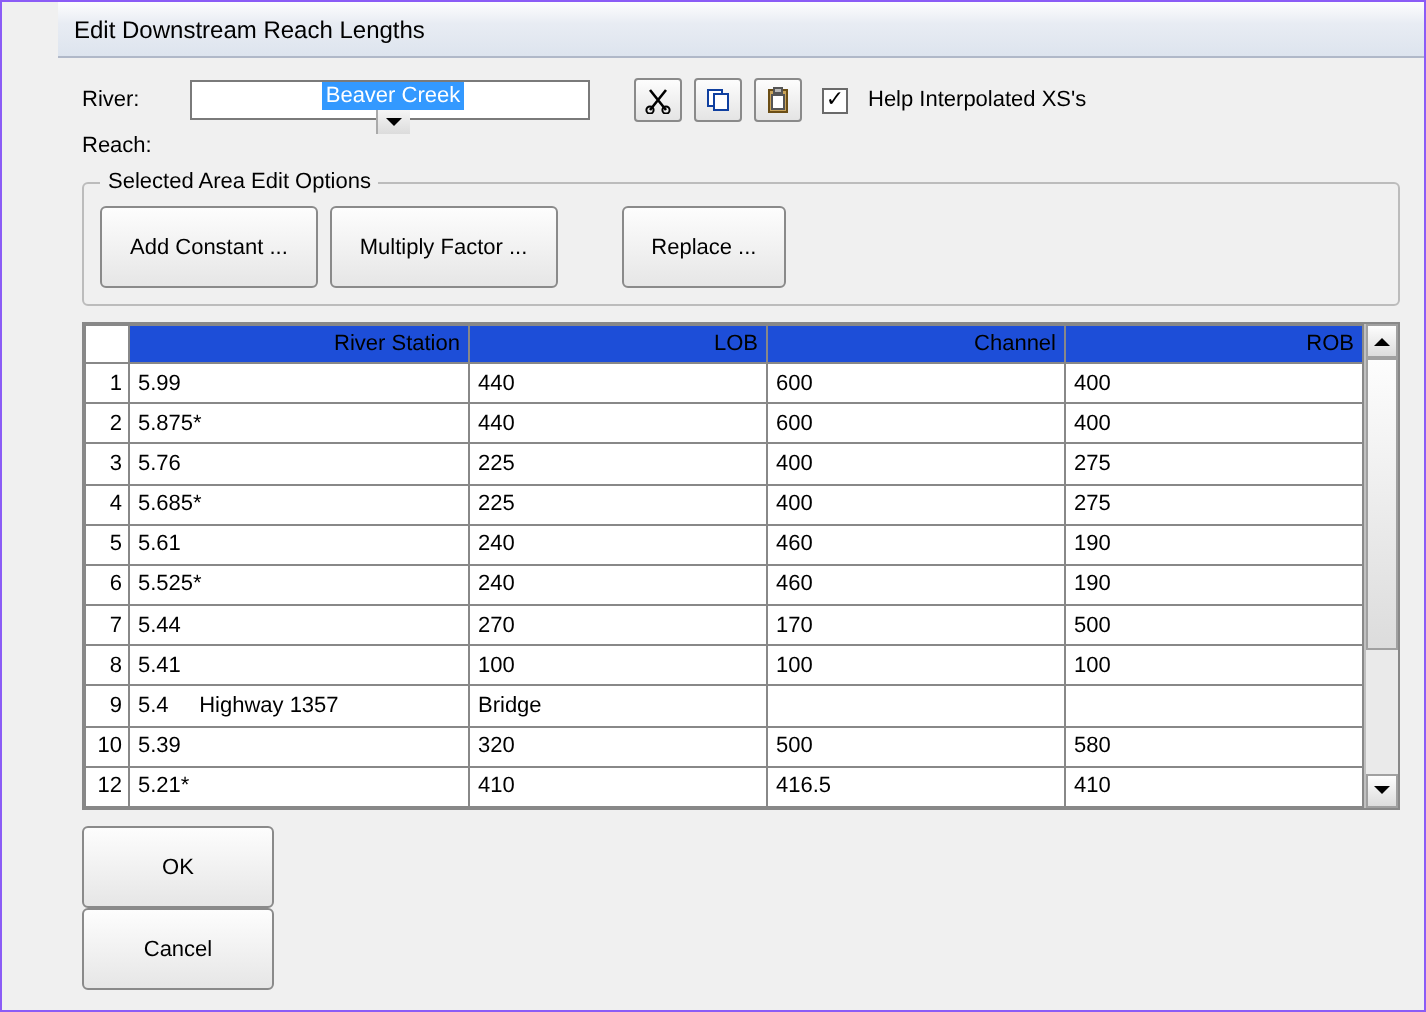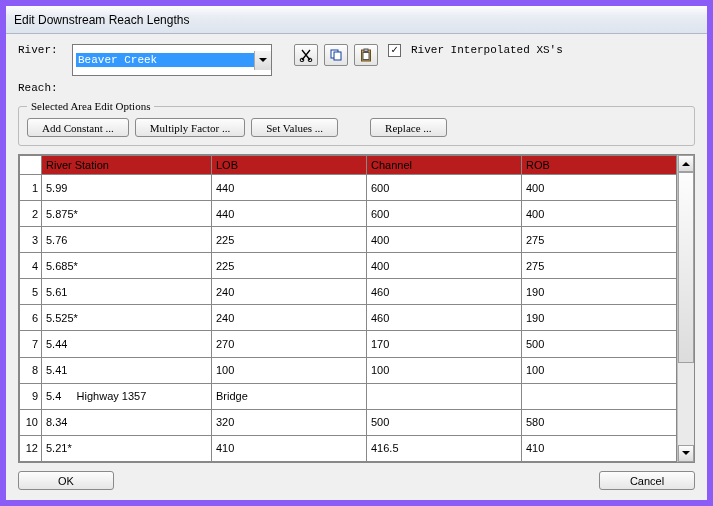--- a/index.html
+++ b/index.html
@@ -8,61 +8,62 @@
     font-family: Tahoma, "Segoe UI", sans-serif;
     font-size: 11px;
     background: linear-gradient(135deg, #8a9bb5 0%, #c8b8a8 50%, #a8b8c8 100%);
     width: 713px;
     height: 506px;
     overflow: hidden;
   }
   .window {
     width: 713px;
     height: 506px;
-    border: 6px solid #8b5cf6;
+    border: 1px solid #8b5cf6;
     background: #f0f0f0;
     display: flex;
     flex-direction: column;
+    padding-left: 28px;
   }
   .titlebar {
     height: 28px;
     background: linear-gradient(#fdfdfe, #e8ecf3 40%, #dde4ee);
     border-bottom: 1px solid #b0b8c8;
     display: flex;
     align-items: center;
     padding: 0 8px;
     font-size: 12px;
     color: #000;
   }
   .content {
     flex: 1;
     padding: 10px 12px 6px 12px;
     background: #f0f0f0;
     display: flex;
     flex-direction: column;
   }
   .row {
     display: flex;
-    align-items: flex-start;
+    align-items: center;
     margin-bottom: 6px;
     gap: 6px;
-    font-family: Liberation Mono, monospace;
   }
   .label {
     width: 48px;
     text-align: left;
   }
   .combo {
     position: relative;
-    height: 32px;
+    height: 20px;
     border: 1px solid #7a7a7a;
     background: #fff;
     display: flex;
     align-items: center;
     padding: 0 0 0 3px;
+    flex-direction: column;
   }
   .combo .val {
     flex: 1;
     padding: 1px 2px;
   }
   .combo .val.sel {
     background: #3399ff;
     color: #fff;
   }
   .combo .arrow {
@@ -104,29 +105,28 @@
     content: "✓";
     font-size: 11px;
     line-height: 1;
     color: #000;
   }
   fieldset.group {
     border: 1px solid #bcbcbc;
     border-radius: 3px;
     margin: 0 0 4px 0;
     padding: 6px 8px 8px 8px;
-    font-family: Liberation Serif, serif;
   }
   fieldset.group legend {
     padding: 0 4px;
     font-size: 11px;
     color: #000;
   }
   .btn {
-    height: 19px;
+    height: 41px;
     padding: 0 14px;
     border: 1px solid #8a8a8a;
     border-radius: 3px;
     background: linear-gradient(#fdfdfd,#e6e6e6);
     font-family: inherit;
     font-size: 11px;
     cursor: default;
     display: inline-flex;
     align-items: center;
     justify-content: center;
@@ -148,23 +148,23 @@
     table-layout: fixed;
   }
   .grid th, .grid td {
     border: 1px solid #888;
     height: 19px;
     padding: 0 4px;
     font-size: 11px;
     text-align: left;
   }
   .grid th {
-    background: #b91c1c;
+    background: #1d4ed8;
     font-weight: normal;
-    text-align: left;
+    text-align: right;
   }
   .grid .rownum {
     width: 20px;
     text-align: right;
     background: #fff;
     padding-right: 3px;
   }
   .grid col.cnum { width: 22px; }
   .grid col.criver { width: 170px; }
   .grid col.cequal { }
@@ -189,20 +189,21 @@
     background: linear-gradient(#fdfdfd,#dcdcdc);
     border: 1px solid #a0a0a0;
   }
   .sb-btn::after { content:""; border:4px solid transparent; }
   .sb-btn.up::after { border-bottom-color:#000; margin-bottom:3px; }
   .sb-btn.down::after { border-top-color:#000; margin-top:3px; }
   .footer {
     display: flex;
     justify-content: space-between;
     padding: 2px 0 4px 0;
+    flex-direction: column;
   }
   .footer .btn { width: 96px; }
   svg { display: block; }
 </style>
 </head>
 <body>
 
 <div class="window">
   <div class="titlebar">
     <span>Edit Downstream Reach Lengths</span>
@@ -231,33 +232,32 @@
           </svg>
       </div>
       <div class="iconbtn">
         <svg width="14" height="14" viewBox="0 0 14 14">
             <rect x="2.5" y="2" width="9" height="11" fill="#caa45a" stroke="#6b4e16"></rect>
             <rect x="5" y="1" width="4" height="2.5" fill="#bbb" stroke="#555"></rect>
             <rect x="4" y="4.5" width="6" height="7" fill="#fff" stroke="#555"></rect>
           </svg>
       </div>
       <span class="checkbox checked"></span>
-      <span style="margin-left:4px">River Interpolated XS's</span>
+      <span style="margin-left:4px">Help Interpolated XS's</span>
     </div>
 
     <div class="row">
       <span class="label">Reach:</span>
     </div>
 
     <fieldset class="group">
       <legend>Selected Area Edit Options</legend>
       <div class="btnrow">
         <button class="btn">Add Constant ...</button>
         <button class="btn">Multiply Factor ...</button>
-        <button class="btn">Set Values ...</button>
         <span style="width:20px"></span>
         <button class="btn">Replace ...</button>
       </div>
     </fieldset>
 
     <div class="tablewrap">
       <table class="grid">
         <colgroup>
           <col class="cnum">
             <col class="criver">
@@ -333,21 +333,21 @@
             </tr>
             <tr>
               <td class="rownum">9</td>
               <td style="white-space:pre">5.4     Highway 1357</td>
               <td>Bridge</td>
               <td></td>
               <td></td>
             </tr>
             <tr>
               <td class="rownum">10</td>
-              <td style="white-space:pre">8.34</td>
+              <td style="white-space:pre">5.39</td>
               <td>320</td>
               <td>500</td>
               <td>580</td>
             </tr>
             <tr>
               <td class="rownum">12</td>
               <td style="white-space:pre">5.21*</td>
               <td>410</td>
               <td>416.5</td>
               <td>410</td>

